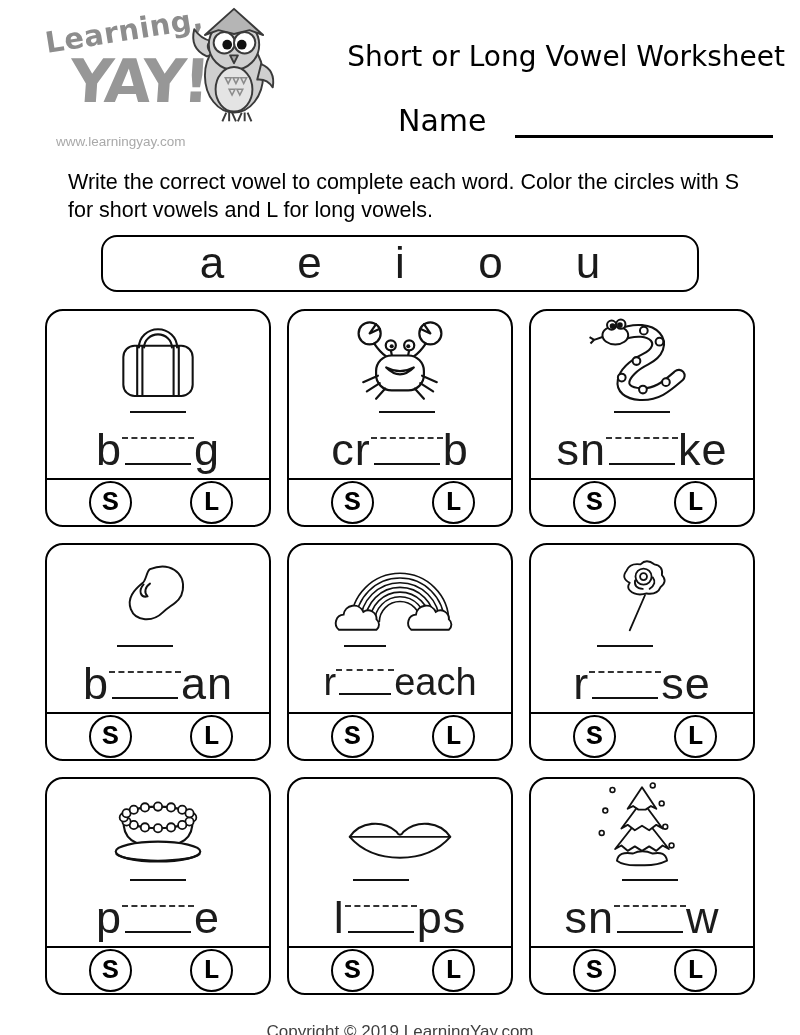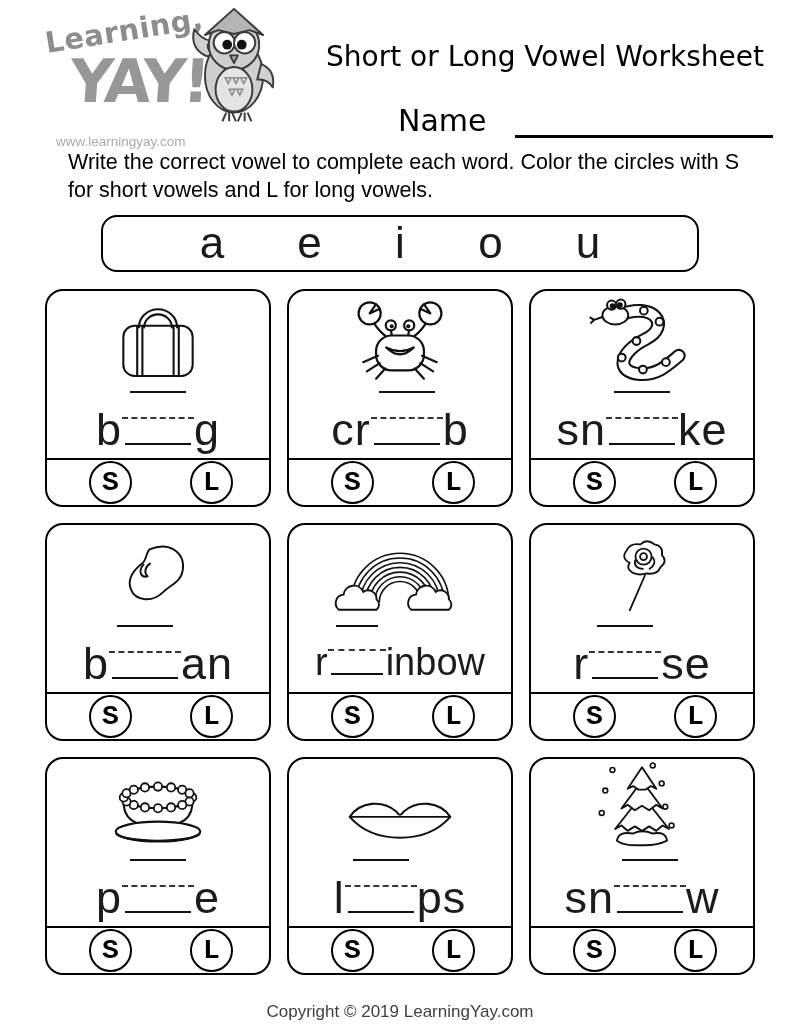--- a/index.html
+++ b/index.html
@@ -19,30 +19,30 @@
   }
   .logo-word2 {
     font-family:"DejaVu Sans", sans-serif; font-weight:bold; font-size:60px;
     color:#979797; letter-spacing:-3px; margin-top:-14px; margin-left:28px;
     transform:skewX(-4deg);
   }
   .logo-url { font-size:13.5px; color:#a9a9a9; margin-top:18px; margin-left:14px; }
   .owl { position:absolute; left:142px; top:-4px; }
 
   .title {
-    position:absolute; left:305px; top:40px; width:480px; text-align:center;
+    position:absolute; left:305px; top:40px; width:480px; text-align:right;
     font-family:"DejaVu Sans", sans-serif; font-size:28px; color:#000;
   }
   .name-row { position:absolute; left:398px; top:102px; display:flex; align-items:flex-end;gap:28px; }
   .name-label { font-family:"DejaVu Sans", sans-serif; font-size:30px; }
   .name-line { width:258px; height:36px; border-bottom:3px solid #000; }
 
   
   .instructions {
-    margin:0 0 0 68px; width:678px; font-size:21.5px; line-height:1.32; color:#000;
+    margin:20px 0 0 68px; width:678px; font-size:21.5px; line-height:1.32; color:#000;
   }
 
   
   .vowel-box {
     margin:10px auto 0 auto; width:598px; height:57px;
     border:2.5px solid #000; border-radius:16px;
     display:flex; align-items:center; justify-content:space-around;
     padding:0 60px;
   }
   .vowel {
@@ -300,21 +300,21 @@
           <path d="M10 88 a9 9 0 0 1 5 -16 a11 11 0 0 1 21 -3 a9 9 0 0 1 14 8 a7 7 0 0 1 0 11 z"></path>
           <path transform="translate(77,0)" d="M10 88 a9 9 0 0 1 5 -16 a11 11 0 0 1 21 -3 a9 9 0 0 1 14 8 a7 7 0 0 1 0 11 z"></path>
         </g>
       </svg>
     </div>
     <div class="word-area small">
       <span class="wtxt">r</span>
       <span class="blank">
           <span class="mid"></span>
         </span>
-      <span class="wtxt">inbow</span>
+      <span class="wtxt">each</span>
     </div>
     <div class="sl-row">
       <div class="sl-circle">
           <span>S</span>
         </div>
       <div class="sl-circle">
           <span>L</span>
         </div>
     </div>
   </div>

